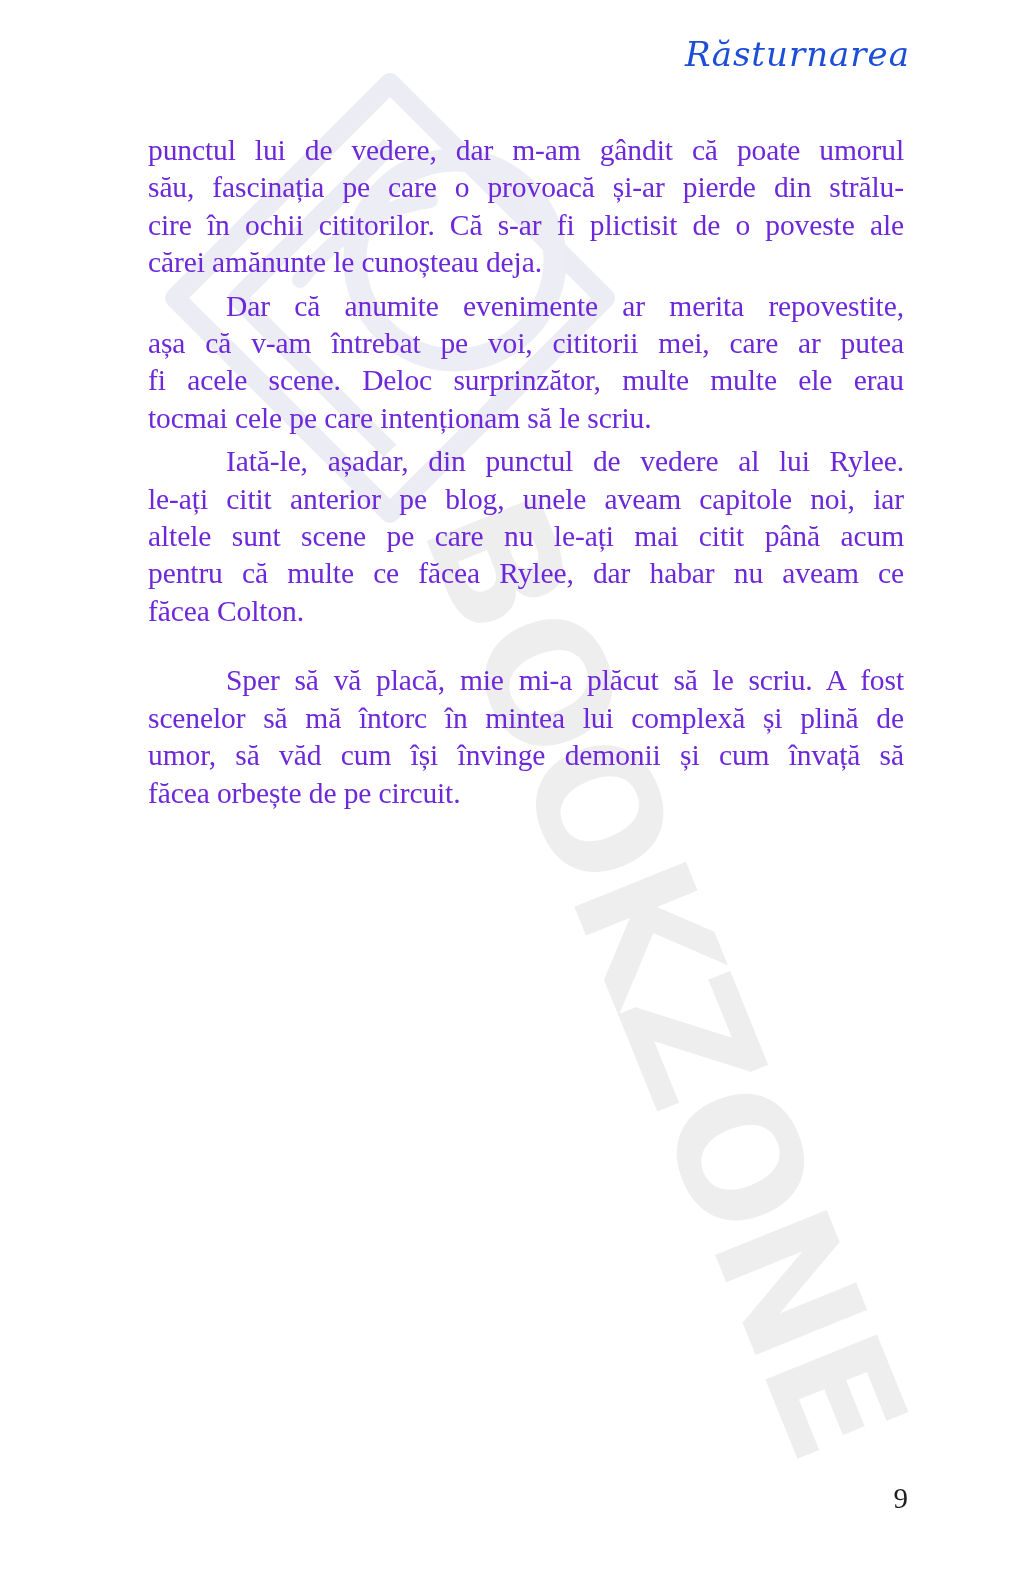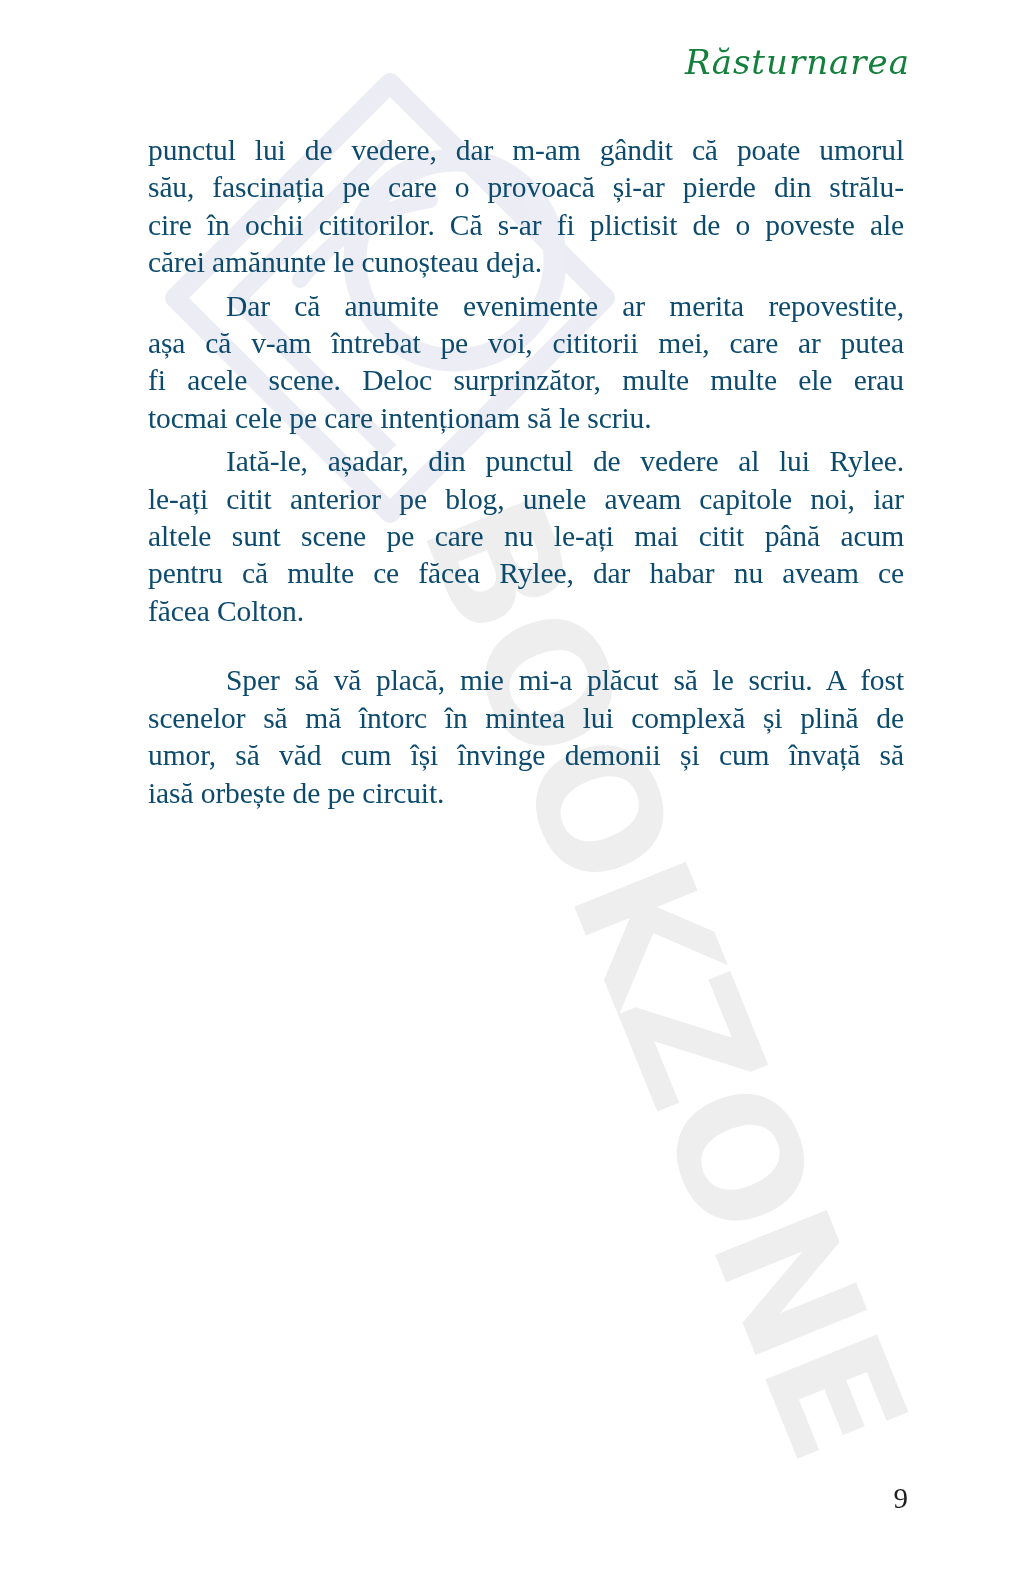--- a/index.html
+++ b/index.html
@@ -33,40 +33,40 @@
     font-size: 165px;
     line-height: 165px;
     letter-spacing: -4px;
     color: #eeeeee;
     white-space: nowrap;
     pointer-events: none;
   }
   
   .running-head {
     position: absolute;
-    top: 42px;
+    top: 34px;
     right: 114px;
     z-index: 2;
     font-family: "DejaVu Serif", "Liberation Serif", serif;
     font-style: italic;
     font-size: 34px;
     letter-spacing: 1px;
-    color: #15803d;
+    color: #1d4ed8;
   }
   
   .text-col {
     position: absolute;
     left: 148px;
     top: 132px;
     width: 756px;
     z-index: 1;
     font-size: 29.5px;
     line-height: 37.4px;
     letter-spacing: -0.1px;
-    color: #0c4a6e;
+    color: #6d28d9;
   }
   .para { margin: 0 0 6px 0; }
   .para:last-child { margin-bottom: 0; margin-top: 32px; }
   .line {
     text-align: justify;
     text-align-last: justify;
   }
   .line.last { text-align-last: left; }
   .line.indent { padding-left: 78px; }
   
@@ -122,20 +122,20 @@
       <div class="line">le-ați citit anterior pe blog, unele aveam capitole noi, iar</div>
       <div class="line">altele sunt scene pe care nu le-ați mai citit până acum</div>
       <div class="line">pentru că multe ce făcea Rylee, dar habar nu aveam ce</div>
       <div class="line last">făcea Colton.</div>
     </div>
 
     <div class="para">
       <div class="line indent">Sper să vă placă, mie mi-a plăcut să le scriu. A fost</div>
       <div class="line">scenelor să mă întorc în mintea lui complexă și plină de</div>
       <div class="line">umor, să văd cum își învinge demonii și cum învață să</div>
-      <div class="line last">iasă orbește de pe circuit.</div>
+      <div class="line last">făcea orbește de pe circuit.</div>
     </div>
 
   </div>
 
   <div class="page-number">9</div>
 
 </div>
 
 </body></html>

